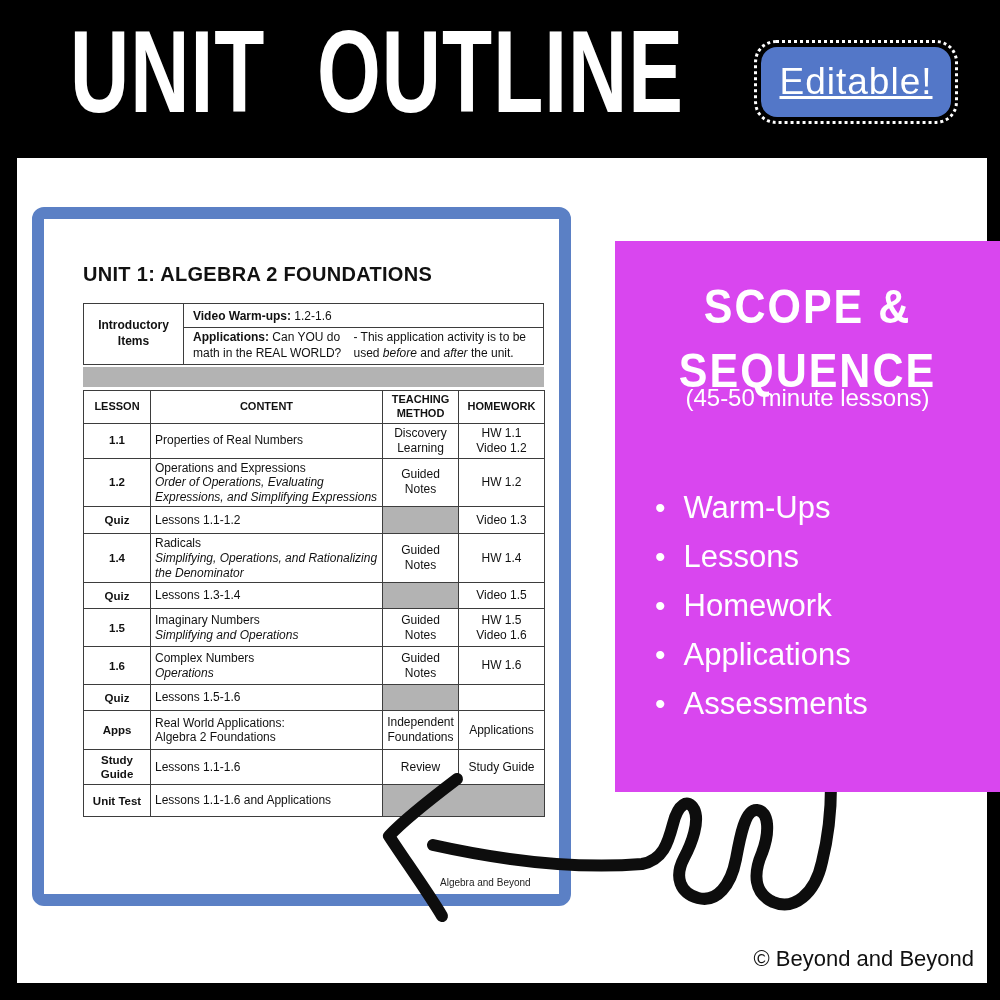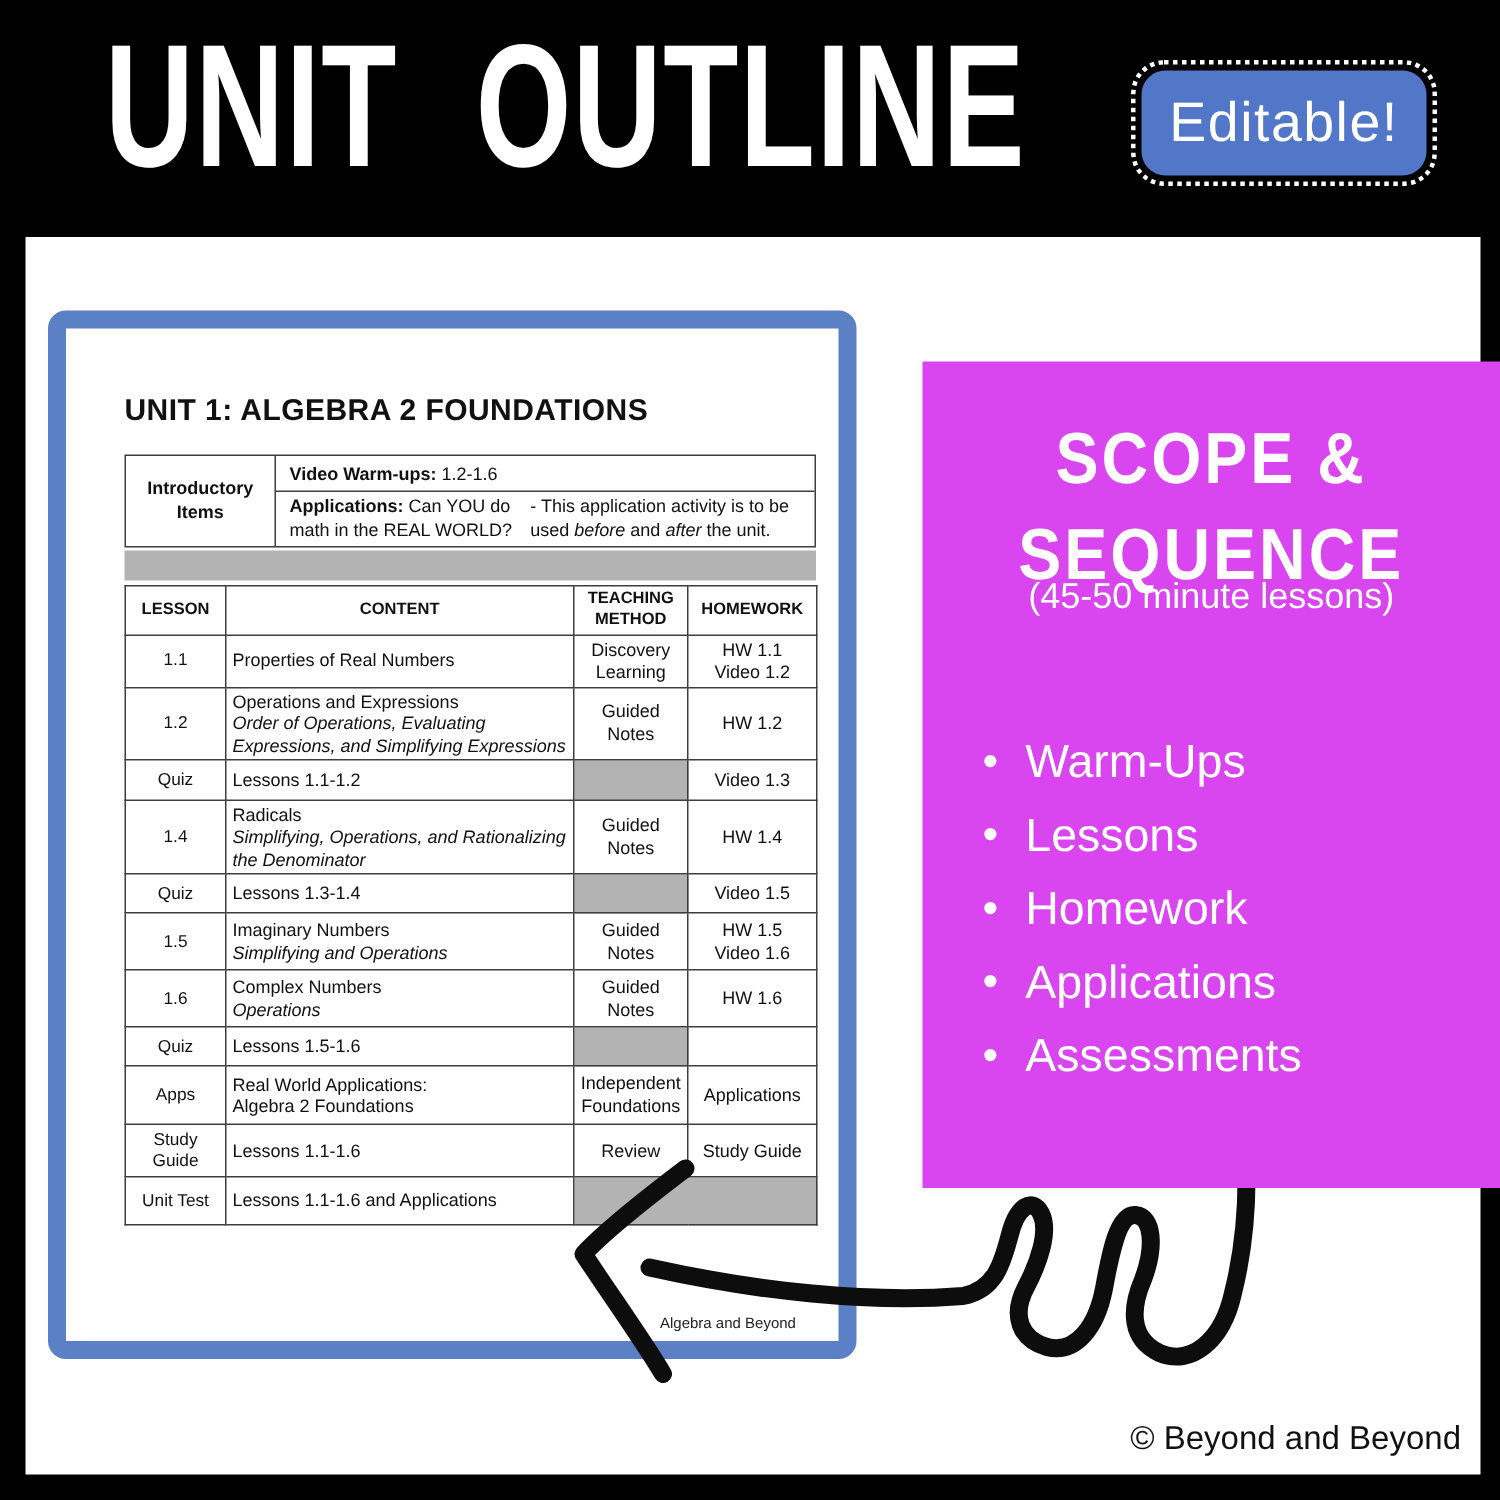--- a/index.html
+++ b/index.html
@@ -9,21 +9,21 @@
   
   .content-bg{position:absolute;left:17px;top:158px;width:970px;height:825px;background:#fff;}
 
   
   .main-title{position:absolute;left:70px;top:14px;color:#fff;font-size:82px;font-weight:700;
               letter-spacing:1px;word-spacing:28px;white-space:nowrap;
               transform:scaleY(1.42);transform-origin:top left;line-height:1;}
   .badge-outer{position:absolute;left:754px;top:40px;border:3px dotted #fff;border-radius:22px;padding:4px;}
   .badge-inner{background:#5377C8;border-radius:16px;width:190px;height:70px;
                display:flex;align-items:center;justify-content:center;}
-  .badge-inner span{color:#fff;font-size:37px;letter-spacing:1px;}
+  .badge-inner span{color:#fff;font-size:37px;letter-spacing:1px;text-decoration:underline;}
 
   
   .doc{position:absolute;left:32px;top:207px;width:539px;height:699px;background:#fff;
        border:12px solid #5B80C5;border-radius:12px;z-index:1;}
   .doc-title{position:absolute;left:39px;top:44px;font-size:20px;font-weight:700;color:#111;
              letter-spacing:.3px;}
   .intro-table{position:absolute;left:39px;top:84px;width:461px;height:62px;
                border:1px solid #3d3d3d;display:flex;}
   .intro-label{width:100px;border-right:1px solid #3d3d3d;display:flex;align-items:center;
                justify-content:center;text-align:center;font-size:12px;font-weight:700;
@@ -34,21 +34,21 @@
   .intro-r2{flex:1;display:flex;flex-direction:row;justify-content:center;padding:2px 9px;
             font-size:12px;color:#111;line-height:1.32;}
   .b{font-weight:700;}
   .i{font-style:italic;}
   .gray-band{position:absolute;left:39px;top:148px;width:461px;height:20px;background:#B3B3B3;}
 
   table.outline{position:absolute;left:39px;top:171px;width:461px;border-collapse:collapse;
                 table-layout:fixed;font-size:12px;color:#111;}
   table.outline td,table.outline th{border:1px solid #3d3d3d;vertical-align:middle;padding:2px 4px;}
   table.outline th{font-size:11px;font-weight:700;text-align:center;line-height:1.25;}
-  td.c-lesson{text-align:center;font-weight:400;font-size:11.5px;line-height:1.25;}
+  td.c-lesson{text-align:center;font-weight:700;font-size:11.5px;line-height:1.25;}
   td.c-content{text-align:left;padding-left:9px;line-height:1.22;}
   td.c-teach,td.c-hw{text-align:center;line-height:1.25;}
   td.gray{background:#B3B3B3;}
   .doc-footer{position:absolute;left:396px;top:658px;font-size:10px;color:#222;white-space:nowrap;}
 
   
   .panel{position:absolute;left:615px;top:241px;width:385px;height:551px;background:#d946ef;z-index:3;}
   .panel-title{position:absolute;top:34px;left:0;width:100%;text-align:center;color:#fff;
                font-weight:700;font-size:43px;line-height:1.32;letter-spacing:2px;
                transform:scaleY(1.12);transform-origin:top center;}

